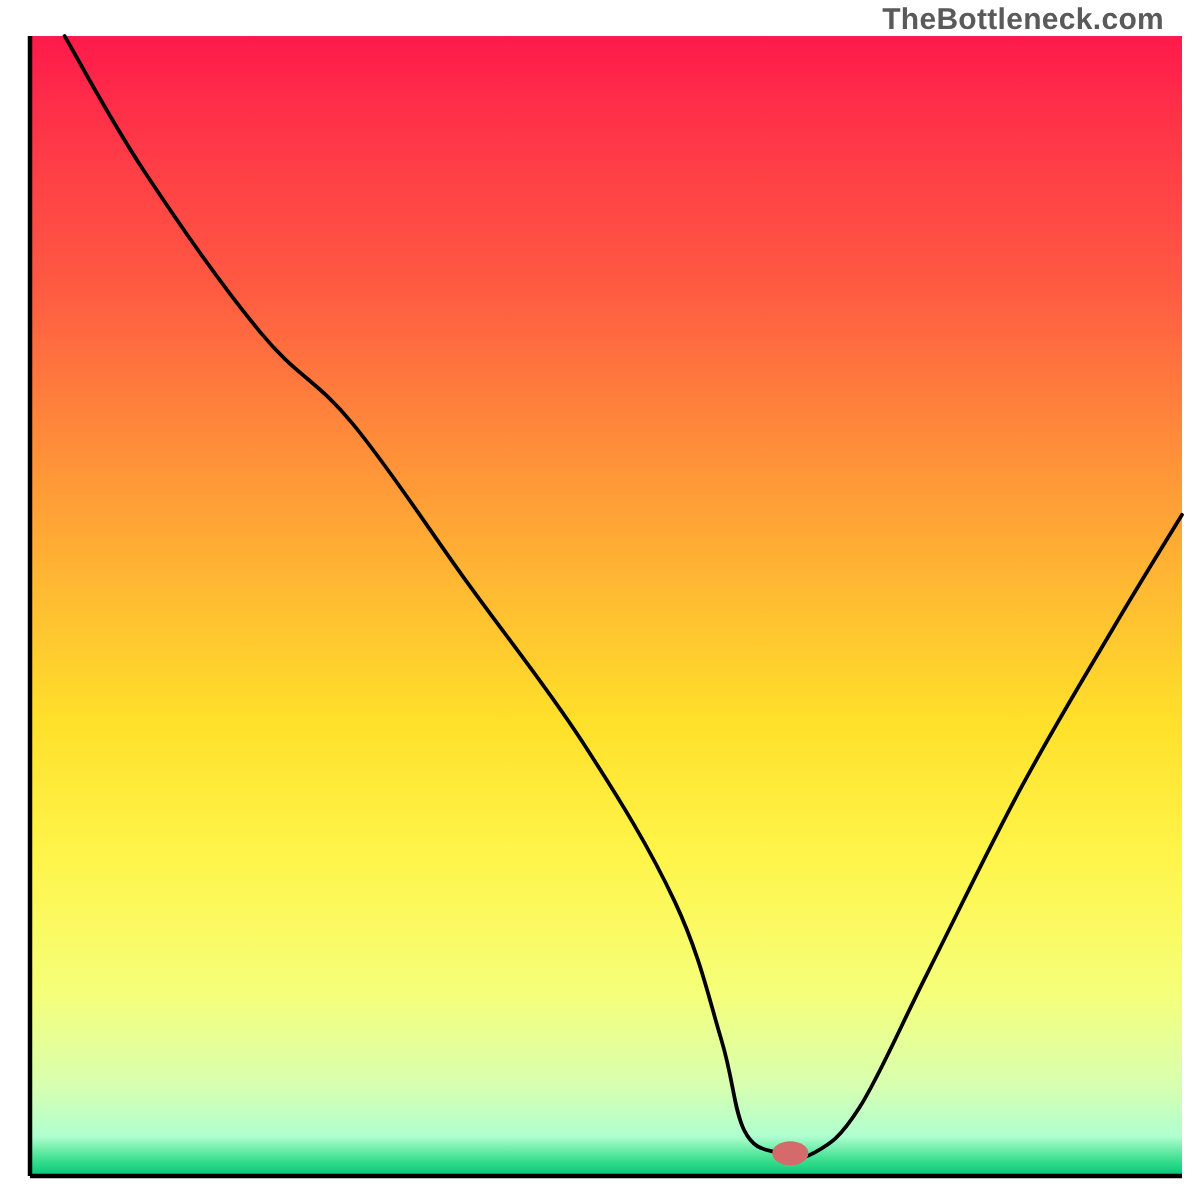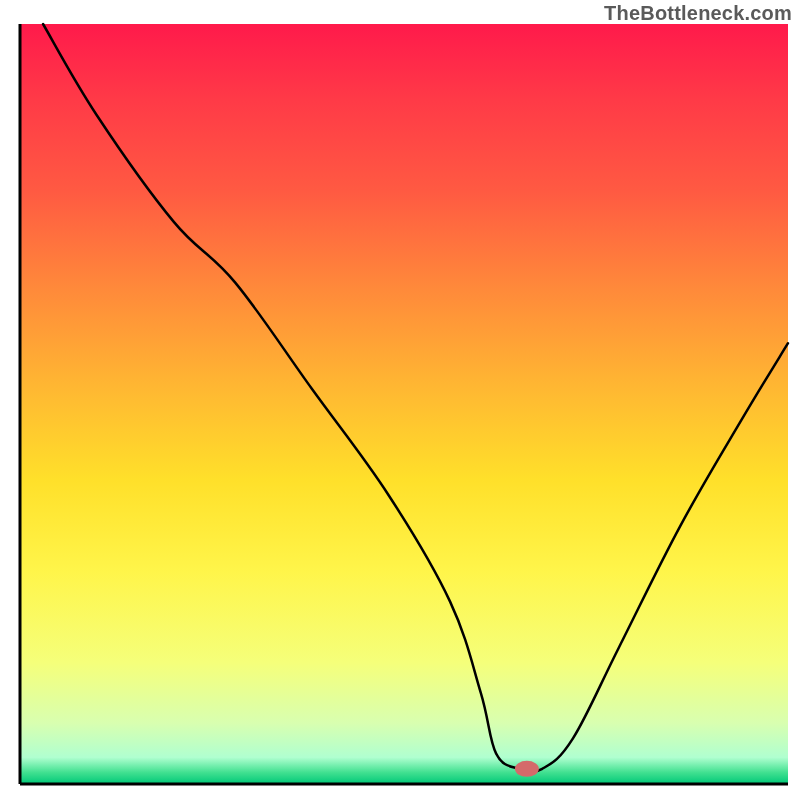--- a/index.html
+++ b/index.html
@@ -1,18 +1,18 @@
 <!DOCTYPE html>
 <html><head>
 <meta charset="utf-8">
 <style>
   html,body{margin:0;padding:0;width:800px;height:800px;overflow:hidden;background:#fff;font-family:Arial,Helvetica,sans-serif}
   .chart-wrap{position:relative;width:800px;height:800px}
   svg{display:block}
-  .watermark{position:absolute;top:2px;right:8px;font-size:20px;font-weight:600;color:#5a5a5a;letter-spacing:0.2px}
+  .watermark{position:absolute;top:2px;right:24px;font-size:20px;font-weight:600;color:#5a5a5a;letter-spacing:0.2px}
 </style>
 </head>
 <body>
 
 <div class="chart-wrap">
   <svg id="svg" width="800" height="800" viewBox="0 0 800 800">
       <defs>
         <linearGradient id="bg-grad" x1="0" y1="0" x2="0" y2="1">
           <stop offset="0%" stop-color="#ff1a4b"></stop>
           <stop offset="10%" stop-color="#ff3a47"></stop>

